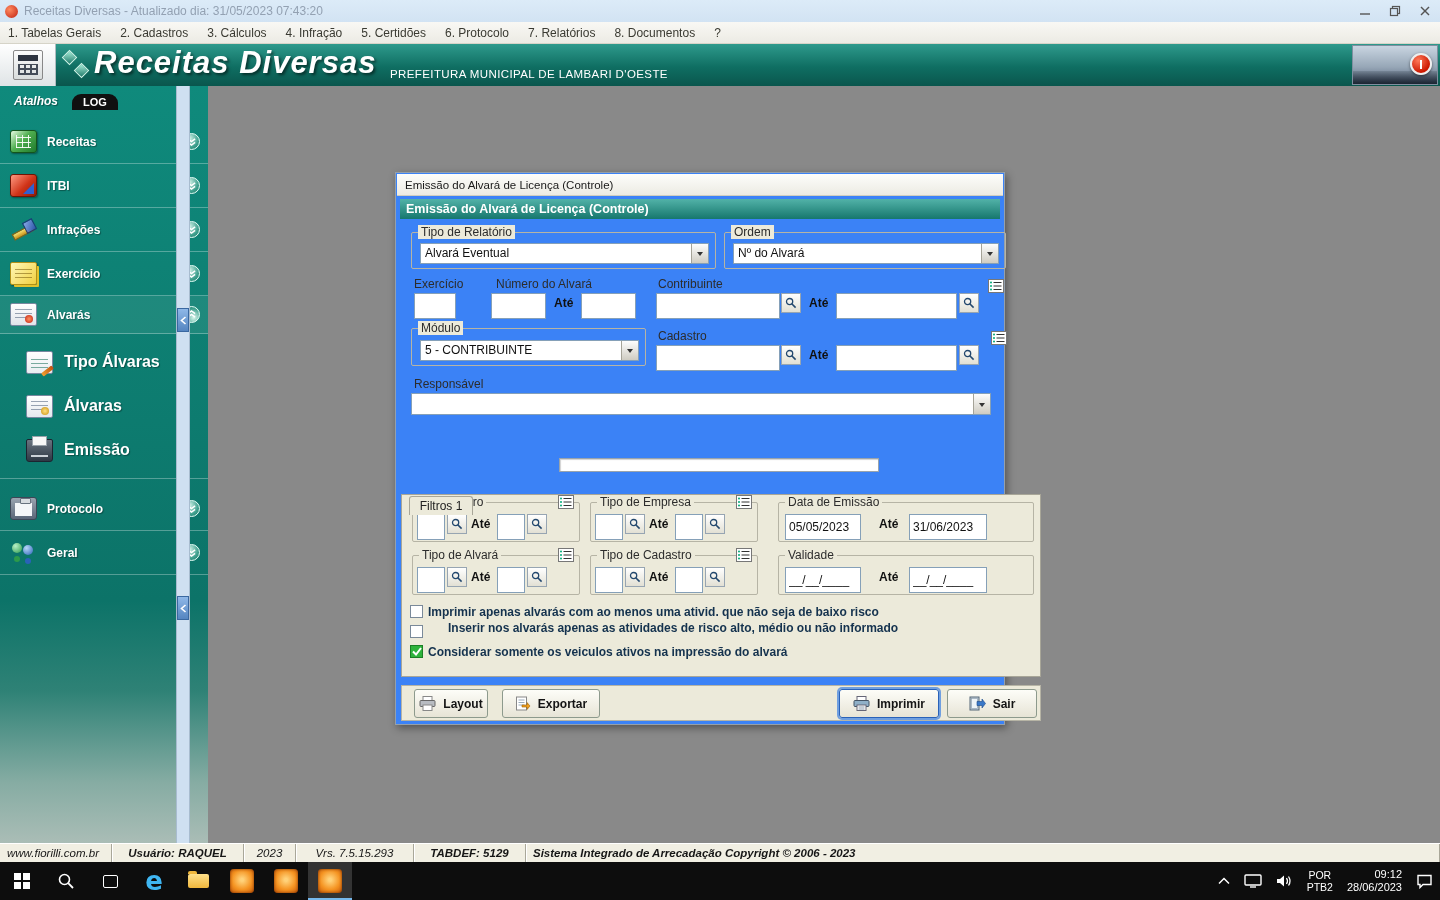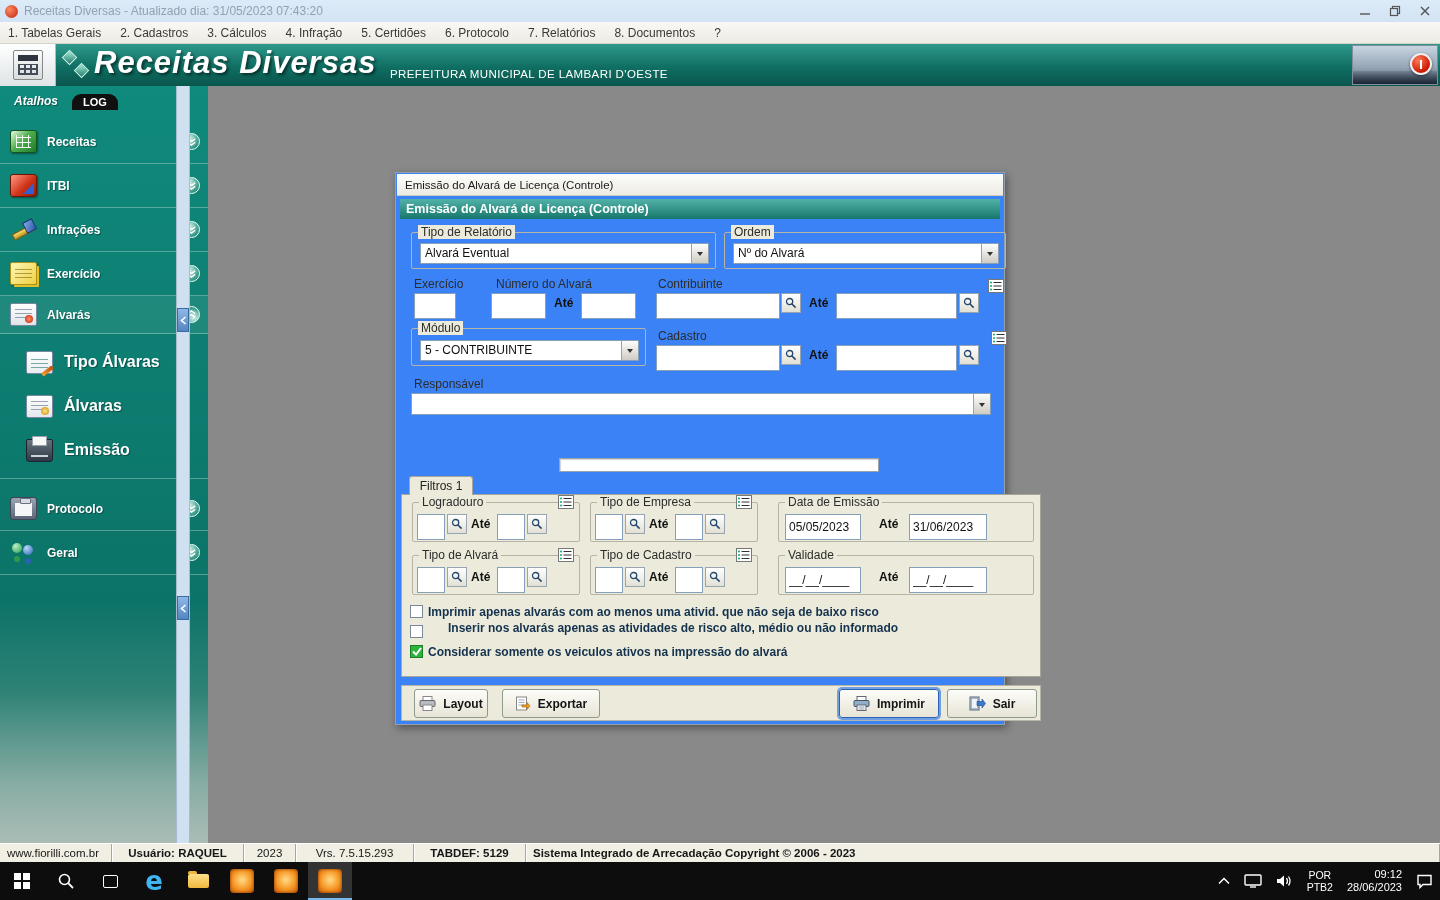--- a/index.html
+++ b/index.html
@@ -89,34 +89,34 @@
   .lbl{position:absolute;font-size:12px;color:#2c2c2c;white-space:nowrap;}
   .ate{position:absolute;font-size:12px;font-weight:bold;color:#101010;}
   .inp{position:absolute;height:20px;border:1px solid #85a0b8;background:#fff;font-size:12px;font-family:"Liberation Sans",sans-serif;padding:12px 3px;color:#111;}
   .sel{position:absolute;display:flex;height:21px;border:1px solid #85a0b8;background:#fff;}
   .sval{flex:1;font-size:12px;padding:2px 4px;white-space:nowrap;overflow:hidden;color:#111;}
   .sbtn{width:17px;background:linear-gradient(#fdfdfd,#cfccc2);border-left:1px solid #a5a398;display:flex;align-items:center;justify-content:center;}
   .tri{width:0;height:0;border:3.5px solid transparent;border-top:4.5px solid #333;margin-top:4px;}
   .magbtn{position:absolute;width:20px;height:20px;background:linear-gradient(#ffffff,#e2e0d4);border:1px solid #97a5b2;display:flex;align-items:center;justify-content:center;}
   .listicon{position:absolute;width:16px;height:14px;}
   .progress{position:absolute;border:1px solid #9aa4ac;background:#fff;box-shadow:inset 1px 1px 1px rgba(0,0,0,.18);}
-  .ftab{position:absolute;border:1px solid #a8a698;border-bottom:none;border-radius:3px 3px 0 0;background:#eceada;font-size:12px;color:#222;display:flex;align-items:center;justify-content:center;z-index:2;}
+  .ftab{position:absolute;border:1px solid #a8a698;border-bottom:none;border-radius:3px 3px 0 0;background:#eceada;font-size:12px;color:#222;display:flex;align-items:center;justify-content:center;z-index:2;margin-top:20px;}
   .fpanel{position:absolute;border:1px solid #a8a698;background:#eceada;}
   .cb{position:absolute;width:13px;height:13px;background:#fff;border:1px solid #7a8a9a;display:flex;align-items:center;justify-content:center;}
   .cb svg{visibility:hidden;}
   .cb.checked{background:#2eb33c;border-color:#1b7f26;}
   .cb.checked svg{visibility:visible;}
   .cblbl{position:absolute;font-size:12px;font-weight:bold;color:#14324e;white-space:nowrap;}
   .btnbar{position:absolute;border:1px solid #b6b4a5;background:#eceada;}
   .btn{position:absolute;display:flex;align-items:center;justify-content:center;gap:7px;background:linear-gradient(#fdfdf8,#e7e4d6);border:1px solid #8d9a8d;border-radius:3px;font-size:12px;font-weight:bold;color:#141414;cursor:default;}
   .btn.focus{border:1px solid #2a62b8;box-shadow:0 0 0 2px #6f9fe0;}
 
   
   .statusbar{position:absolute;left:0;top:843px;width:100%;height:19px;background:#f1efe3;border-top:1px solid #fff;display:flex;font-size:11.5px;color:#161616;}
-  .sb-cell{height:100%;display:flex;align-items:center;padding:0 7px;border-right:1px solid #a9a799;box-shadow:1px 0 0 #fff;white-space:nowrap;overflow:hidden;}
+  .sb-cell{height:100%;display:flex;align-items:center;padding:0 7px;border-right:1px solid #a9a799;box-shadow:1px 0 0 #fff;white-space:nowrap;overflow:hidden;font-style:italic;}
   .sb-cell.c{justify-content:center;}
   .sb-cell.b{font-weight:bold;}
 
   
   .taskbar{position:absolute;left:0;top:862px;width:100%;height:38px;background:#0d0d0d;display:flex;align-items:center;}
   .tb-icon{width:44px;height:38px;display:flex;align-items:center;justify-content:center;flex:none;}
   .tb-icon.active{background:#333;box-shadow:inset 0 -2px 0 #76b9ed;}
   .winlogo{display:grid;grid-template-columns:7px 7px;grid-template-rows:7px 7px;gap:2px;}
   .winlogo div{background:#fff;}
   .taskview{width:15px;height:13px;border:1.5px solid #fff;border-radius:2px;}

